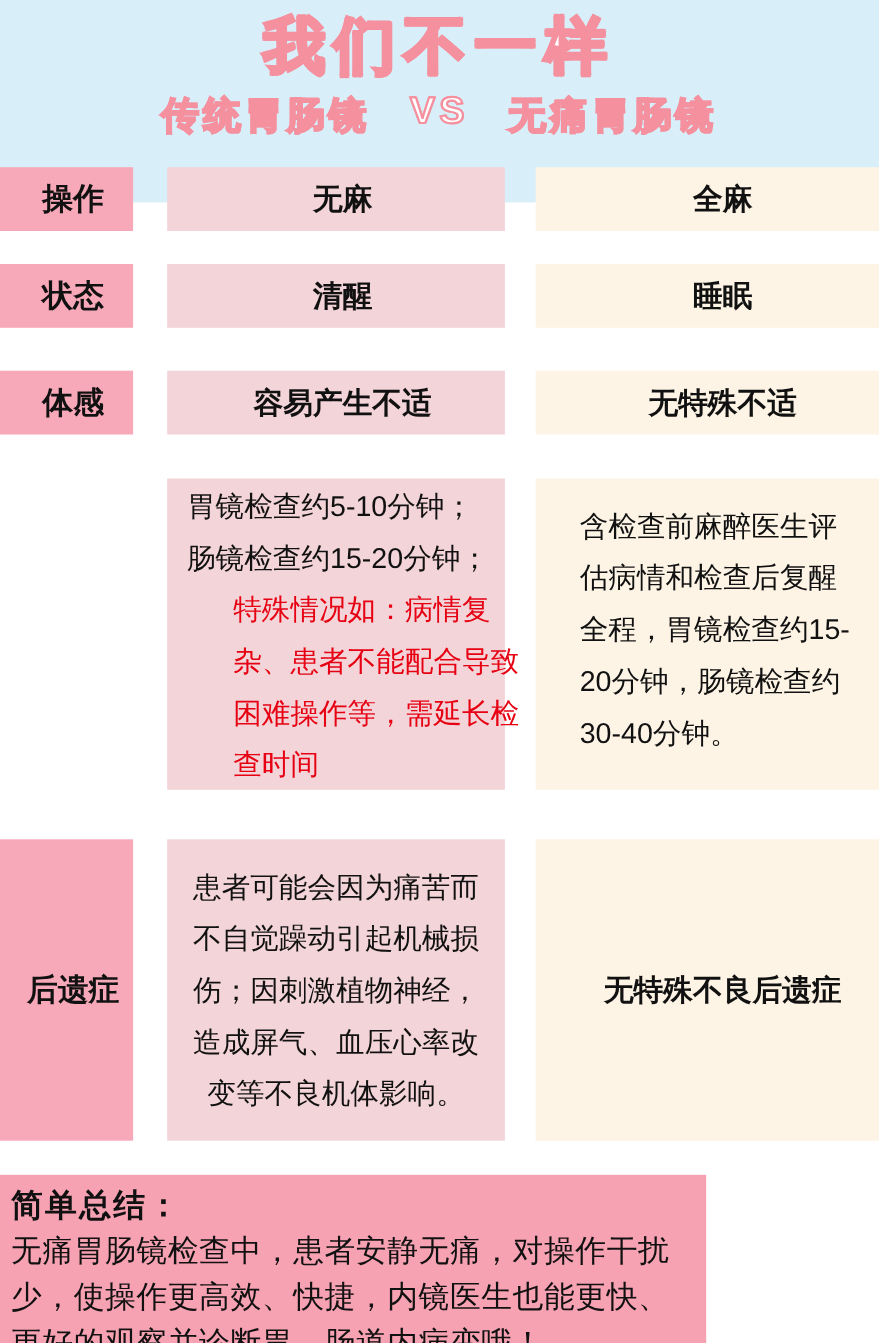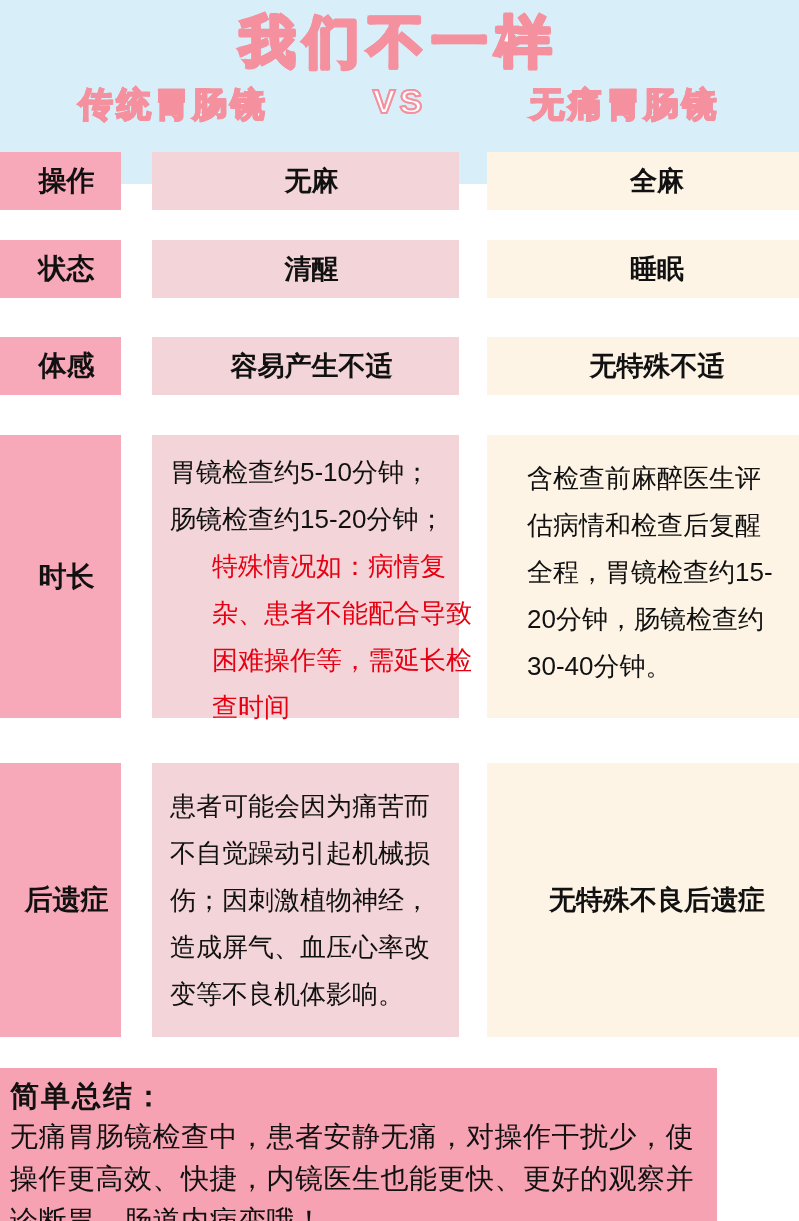--- a/index.html
+++ b/index.html
@@ -13,21 +13,21 @@
     background:var(--c-header_bg,#d8eef8);text-align:center;
   }
   .title{
     margin-top:6px;font-size:56px;font-weight:700;letter-spacing:8px;
     color:#ffffff;-webkit-text-stroke:3px var(--c-title_pink,#f5909f);
     text-shadow:2px 0 var(--c-title_pink,#f5909f),-2px 0 var(--c-title_pink,#f5909f),
                 0 2px var(--c-title_pink,#f5909f),0 -2px var(--c-title_pink,#f5909f);
     line-height:72px;
   }
   .subtitle{
-    margin-top:4px;display:flex;justify-content:center;gap:104px;
+    margin-top:4px;display:flex;justify-content:center;gap:36px;
     font-size:34px;font-weight:700;letter-spacing:4px;color:#ffffff;
     -webkit-text-stroke:2px var(--c-title_pink,#f5909f);
     text-shadow:1px 0 var(--c-title_pink,#f5909f),-1px 0 var(--c-title_pink,#f5909f),
                 0 1px var(--c-title_pink,#f5909f),0 -1px var(--c-title_pink,#f5909f);
   }
   
   .row{position:absolute;left:0;width:799px;}
   .r1{top:152px;height:58px;}
   .r2{top:240px;height:58px;}
   .r3{top:337px;height:58px;}
@@ -35,28 +35,28 @@
   .r5{top:763px;height:274px;}
   .cell{position:absolute;top:0;bottom:0;box-sizing:border-box;padding-left:12px;}
   .cell.label{
     left:0;width:121px;background:var(--c-label_pink,#f8a9b9);
     display:flex;align-items:center;justify-content:center;
     font-size:28px;font-weight:700;
   }
   .cell.left {left:152px;width:307px;background:var(--c-left_cell_pink,#f3d4d8);}
   .cell.right{left:487px;width:328px;background:var(--c-right_cell_cream,#fdf4e6);}
   .simple{display:flex;align-items:center;justify-content:center;font-size:27px;font-weight:700;}
-  .para{padding:14px 18px;font-size:26px;}
+  .para{padding:2px 18px;font-size:26px;}
   .r4 .cell.right.para{padding:20px 40px;}
-  .r5 .cell.left.para{display:flex;flex-direction:column;justify-content:center;padding:0 18px;}
+  .r5 .cell.left.para{display:flex;flex-direction:column;justify-content:center;padding:0 18px;align-items:center;}
   .ln{line-height:47px;white-space:nowrap;}
   .ln.red{color:var(--c-red_text,#e60012);margin-left:42px;}
   
   .summary{
-    position:absolute;top:1068px;left:0;width:717px;height:153px;
+    position:absolute;top:1068px;left:0;width:642px;height:153px;
     background:var(--c-summary_pink,#f6a2b2);box-sizing:border-box;
     padding:8px 12px 0 10px;
   }
   .summary-heading{font-size:29px;font-weight:700;line-height:40px;letter-spacing:2px;}
   .summary-text{font-size:28px;line-height:42px;letter-spacing:0.5px;}
 </style>
 </head>
 <body>
 
 <div class="poster">
@@ -82,21 +82,20 @@
     <div class="cell right simple">睡眠</div>
   </section>
 
   <section class="row r3">
     <div class="cell label">体感</div>
     <div class="cell right simple">无特殊不适</div>
     <div class="cell left simple">容易产生不适</div>
   </section>
 
   <section class="row r4">
-    <div class="cell label">时长</div>
     <div class="cell left para">
       <div class="ln">胃镜检查约5-10分钟；</div>
       <div class="ln">肠镜检查约15-20分钟；</div>
       <div class="ln red">特殊情况如：病情复</div>
       <div class="ln red">杂、患者不能配合导致</div>
       <div class="ln red">困难操作等，需延长检</div>
       <div class="ln red">查时间</div>
     </div>
     <div class="cell right para">
       <div class="ln">含检查前麻醉医生评</div>

